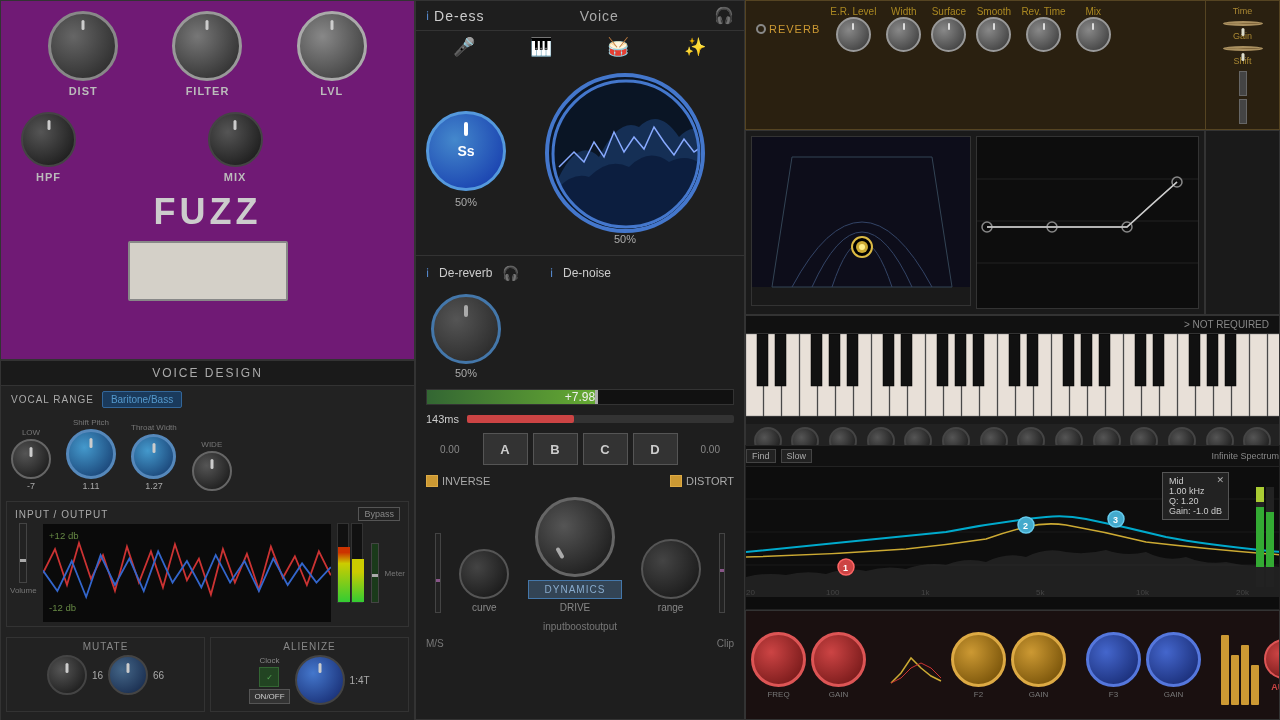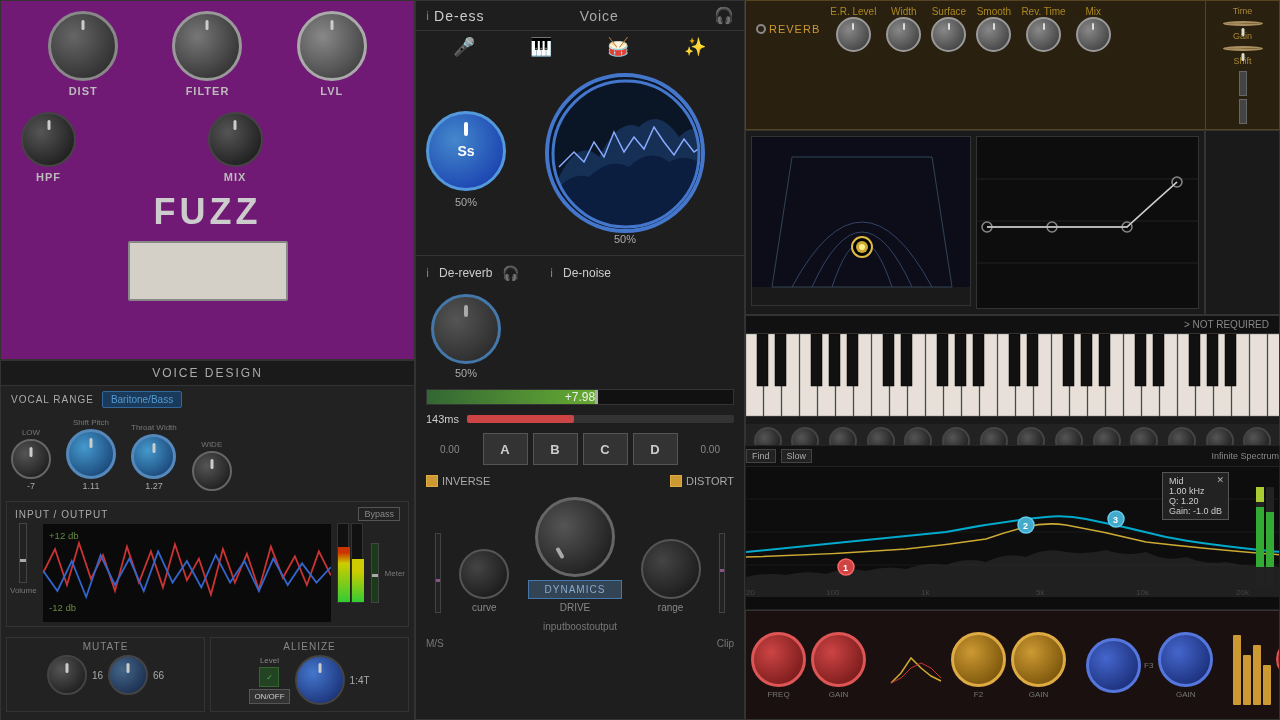--- a/index.html
+++ b/index.html
@@ -796,21 +796,21 @@
         <div class="knob knob-small"></div>
         <span style="color:#aaa;font-size:10px;">16</span>
         <div class="knob knob-small" style="background:radial-gradient(circle at 35%35%,#446688,#112244);"></div>
         <span style="color:#aaa;font-size:10px;">66</span>
       </div>
     </div>
     <div class="ma-section">
       <div class="ma-title">ALIENIZE</div>
       <div class="ma-knobs">
         <div class="tempo-sync">
-          <span class="clock-label">Level</span>
+          <span class="clock-label">Clock</span>
           <div style="width:20px;height:20px;background:#224422;border:1px solid #336633;display:flex;align-items:center;justify-content:center;">
             <span style="color:#55aa55;font-size:8px;">✓</span>
           </div>
           <button class="on-off-btn">ON/OFF</button>
         </div>
         <div class="knob" style="width:50px;height:50px;background:radial-gradient(circle at 35%35%,#4477cc,#112266);"></div>
         <span style="color:#aaa;font-size:10px;">1:4T</span>
       </div>
     </div>
   </div>
@@ -1200,21 +1200,21 @@
     <div class="mb-knob-gold"></div>
     <span class="mb-label">F2</span>
   </div>
   <div style="display:flex;flex-direction:column;align-items:center;gap:3px;">
     <div class="mb-knob-gold"></div>
     <span class="mb-label">GAIN</span>
   </div>
 
   <div style="width:1px;height:80px;background:#333;margin:0 5px;"></div>
 
-  <div style="display:flex;flex-direction:row;align-items:center;gap:3px;">
+  <div style="display:flex;flex-direction:column;align-items:center;gap:3px;">
     <div class="mb-knob-blue"></div>
     <span class="mb-label">F3</span>
   </div>
   <div style="display:flex;flex-direction:column;align-items:center;gap:3px;">
     <div class="mb-knob-blue"></div>
     <span class="mb-label">GAIN</span>
   </div>
 
   <div style="width:1px;height:80px;background:#333;margin:0 5px;"></div>
 

